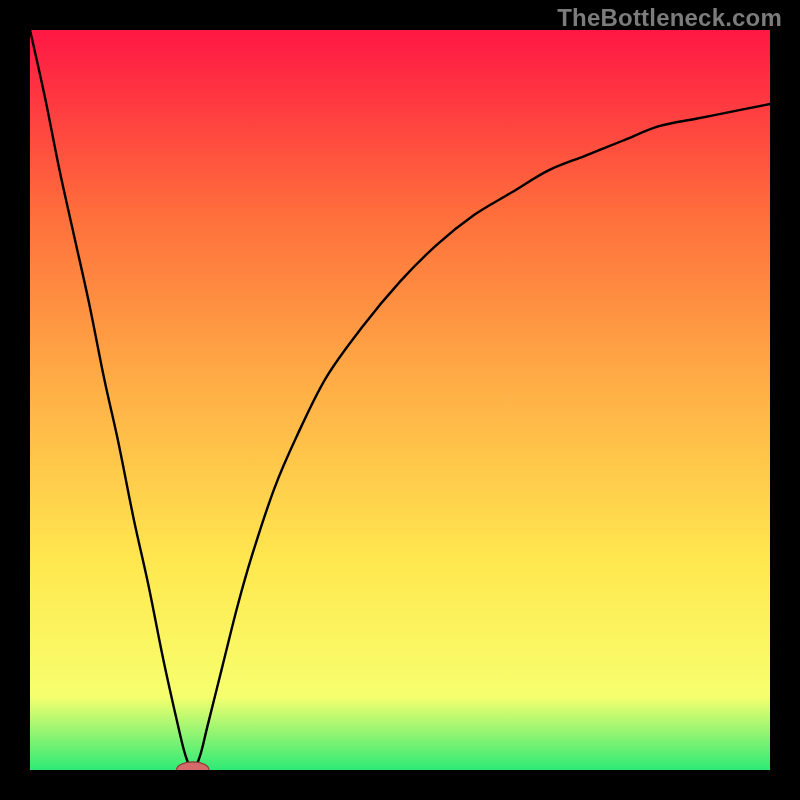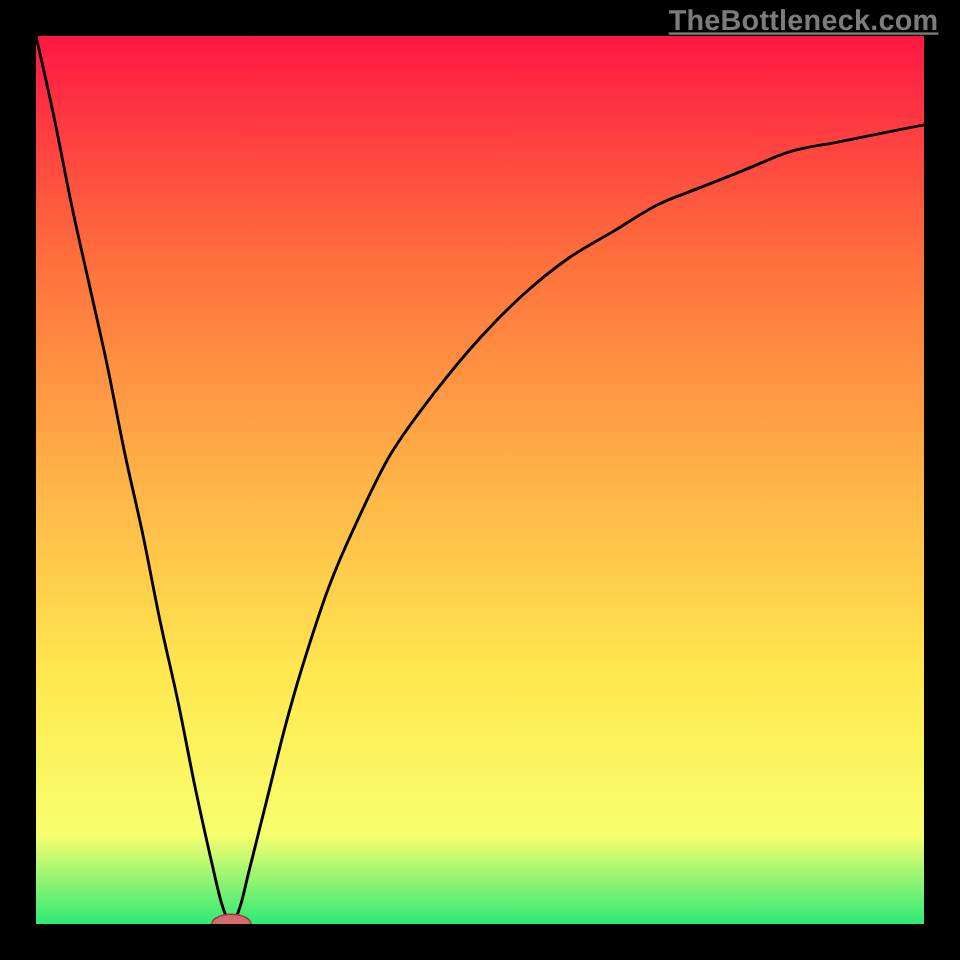--- a/index.html
+++ b/index.html
@@ -19,21 +19,20 @@
   }
   .watermark {
     position: absolute;
     top: 4px;
     right: 18px;
     color: #7c7c7c;
     font-weight: 600;
     font-size: 24px;
     letter-spacing: 0.2px;
     z-index: 10;
-    text-decoration: underline;
   }
   .plot-outer {
     position: absolute;
     left: 30px;
     top: 30px;
     width: 740px;
     height: 740px;
     background: #000;
   }
   .plot-inner {

